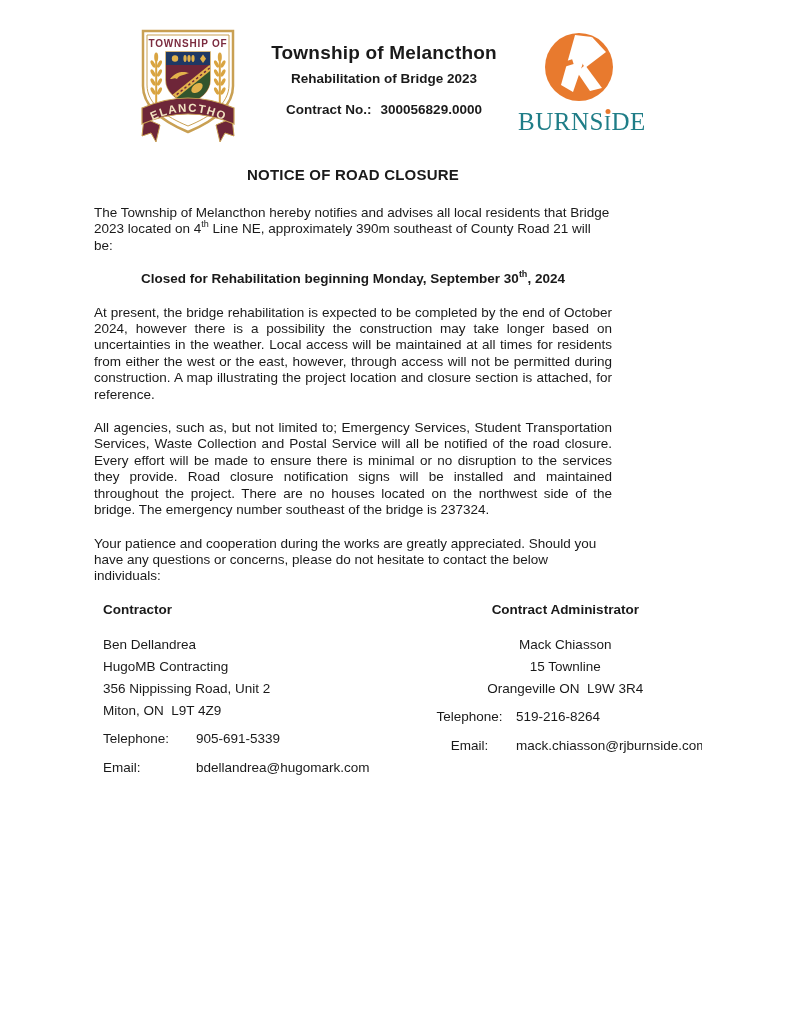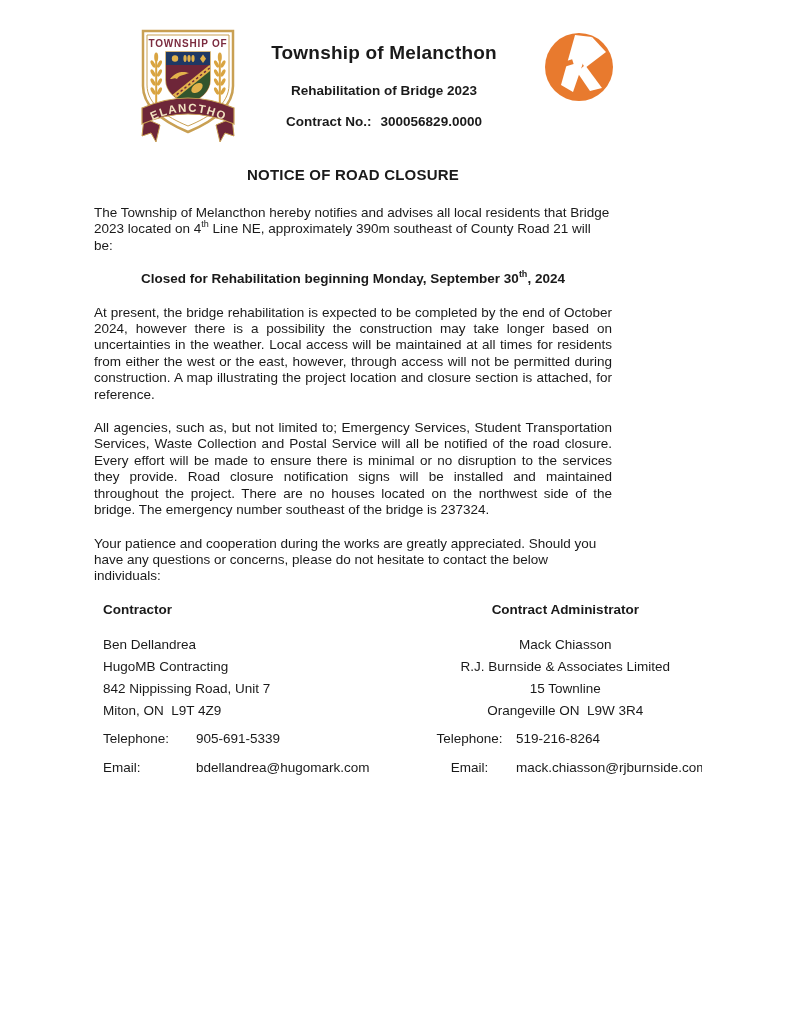--- a/index.html
+++ b/index.html
@@ -17,21 +17,21 @@
   
   .header {
     display: flex;
     align-items: flex-start;
     padding: 26px 62px 0 126px;
   }
   .crest { width: 124px; flex: 0 0 auto; }
   .crest svg { display: block; }
   .header-center { flex: 1; text-align: center; padding-top: 16px; }
   .doc-title { font-size: 19px; font-weight: bold; letter-spacing: 0.2px; }
-  .doc-subtitle { margin-top: 19px; font-size: 13.5px; font-weight: bold; }
+  .doc-subtitle { margin-top: 7px; font-size: 13.5px; font-weight: bold; }
   .doc-contract { margin-top: 16px; font-size: 13.5px; font-weight: bold; }
   .contract-num { margin-left: 9px; text-align: right; }
 
   .burnside { width: 122px; flex: 0 0 auto; text-align: center; padding-top: 4px; }
   .burnside-mark { display: block; margin: 0 auto; }
   .burnside-word {
     margin-top: 2px;
     font-family: "Liberation Serif", serif;
     font-size: 25px;
     letter-spacing: 0.5px;
@@ -157,20 +157,23 @@
     </div>
 
     <div class="burnside">
       <svg class="burnside-mark" width="84" height="76" viewBox="0 0 84 76">
         <circle cx="42" cy="37" r="34" fill="#e87a2e"></circle>
         <polygon points="38,5 55,7 36,62 24,55" fill="#ffffff"></polygon>
         <polygon points="55,7 69,22 48,38 43,29" fill="#ffffff"></polygon>
         <polygon points="48,35 65,58 53,61 40,42" fill="#ffffff"></polygon>
         <rect x="25" y="31" width="11" height="5" fill="#e87a2e" transform="rotate(-17 30 33)"></rect>
       </svg>
+      <div class="burnside-word">
+        <span>BURNS</span><span class="bi"><span class="bi-dot"></span><span>I</span></span><span>DE</span>
+      </div>
     </div>
   </header>
 
   <main class="body">
 
     <h1 class="notice-heading">NOTICE OF ROAD CLOSURE</h1>
 
     <p><span>The Township of Melancthon hereby notifies and advises all local residents that Bridge 2023 located on 4</span><sup>th</sup><span> Line NE, approximately 390m southeast of County Road 21 will be:</span></p>
 
     <p class="closure"><span>Closed for Rehabilitation beginning Monday, September 30</span><sup>th</sup><span>, 2024</span></p>
@@ -180,36 +183,35 @@
     <p class="just">All agencies, such as, but not limited to; Emergency Services, Student Transportation Services, Waste Collection and Postal Service will all be notified of the road closure. Every effort will be made to ensure there is minimal or no disruption to the services they provide. Road closure notification signs will be installed and maintained throughout the project. There are no houses located on the northwest side of the bridge. The emergency number southeast of the bridge is 237324.</p>
 
     <p>Your patience and cooperation during the works are greatly appreciated. Should you have any questions or concerns, please do not hesitate to contact the below individuals:</p>
 
     <section class="contacts">
 
       <div class="col">
         <div class="col-heading">Contractor</div>
         <div class="line">Ben Dellandrea</div>
         <div class="line">HugoMB Contracting</div>
-        <div class="line">842 Nippissing Road, Unit 7</div>
+        <div class="line">356 Nippissing Road, Unit 2</div>
         <div class="line">Miton, ON  L9T 4Z9</div>
         <div class="row">
           <span class="lbl">Telephone:</span>
           <span class="val">905-691-5339</span>
         </div>
         <div class="row" style="margin-top:12px;">
           <span class="lbl">Email:</span>
           <span class="val">bdellandrea@hugomark.com</span>
         </div>
       </div>
 
       <div class="col">
         <div class="col-heading">Contract Administrator</div>
         <div class="line">Mack Chiasson</div>
-        <div class="line">R.J. Burnside &amp; Associates Limited</div>
         <div class="line">15 Townline</div>
         <div class="line">Orangeville ON  L9W 3R4</div>
         <div class="row">
           <span class="lbl">Telephone:</span>
           <span class="val">519-216-8264</span>
         </div>
         <div class="row" style="margin-top:12px;">
           <span class="lbl">Email:</span>
           <span class="val">mack.chiasson@rjburnside.com</span>
         </div>

